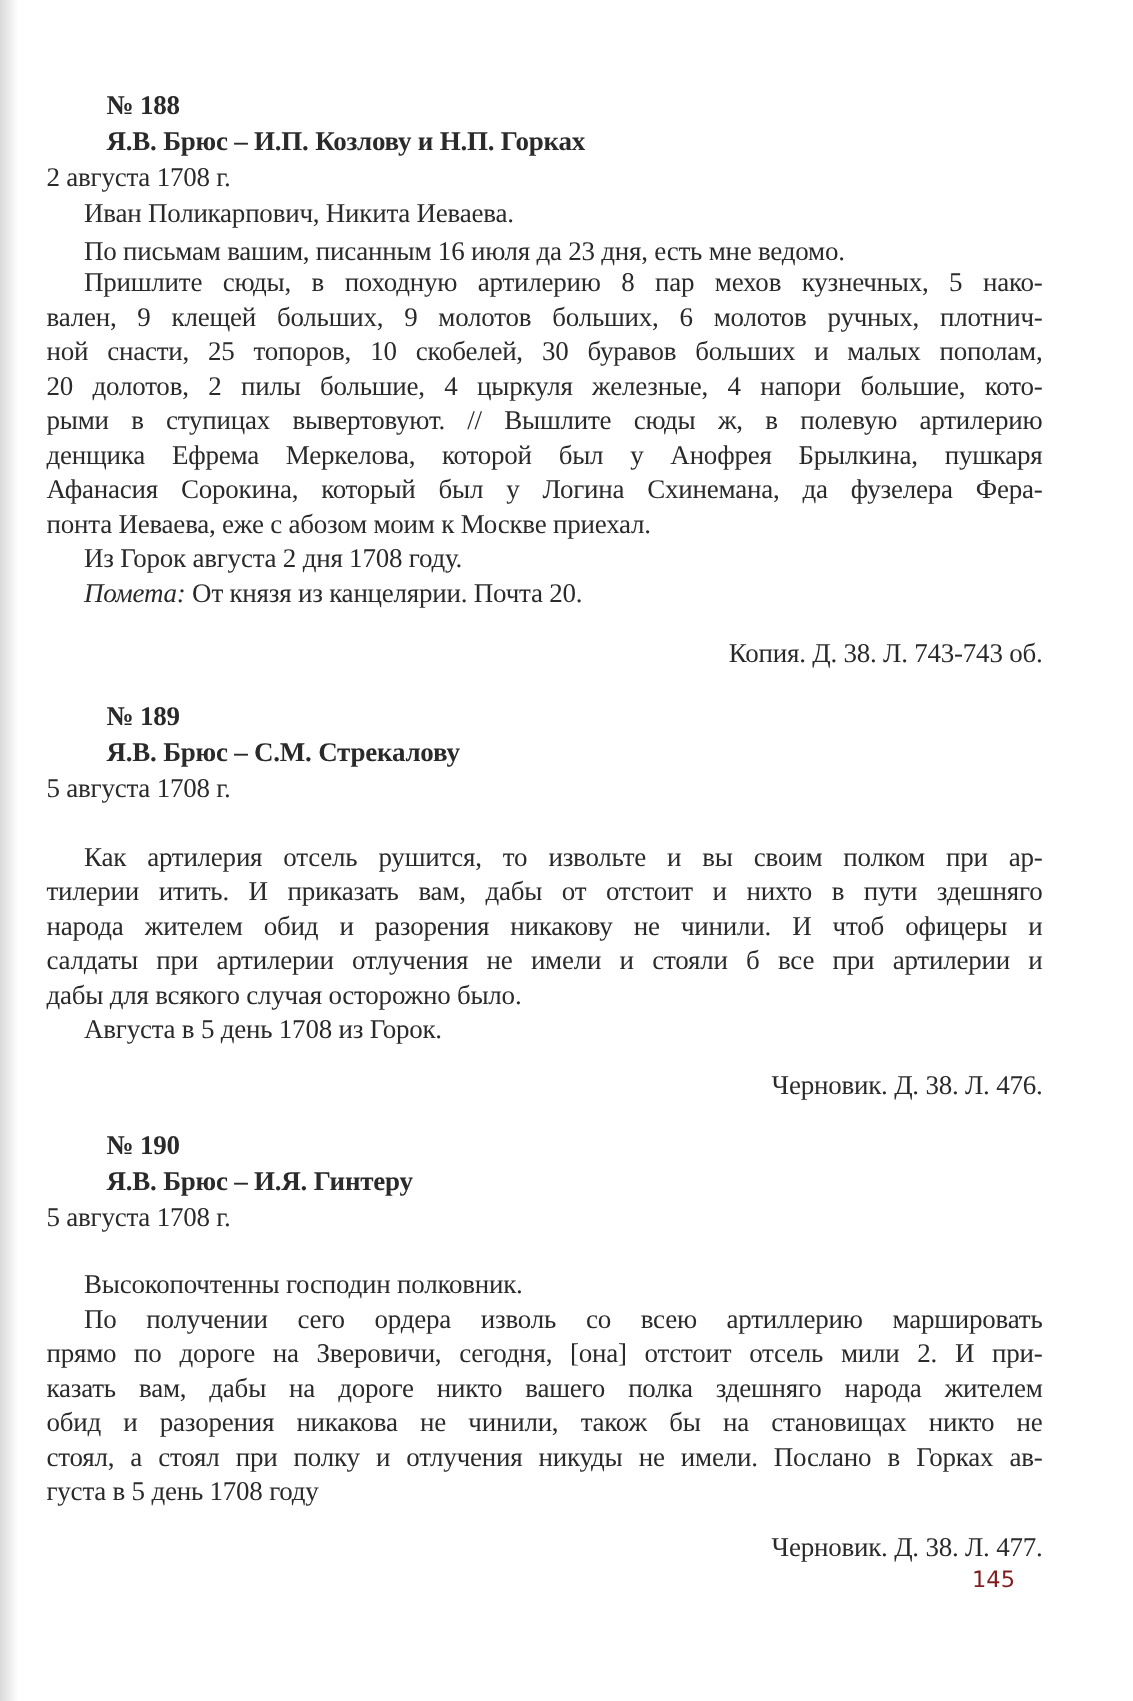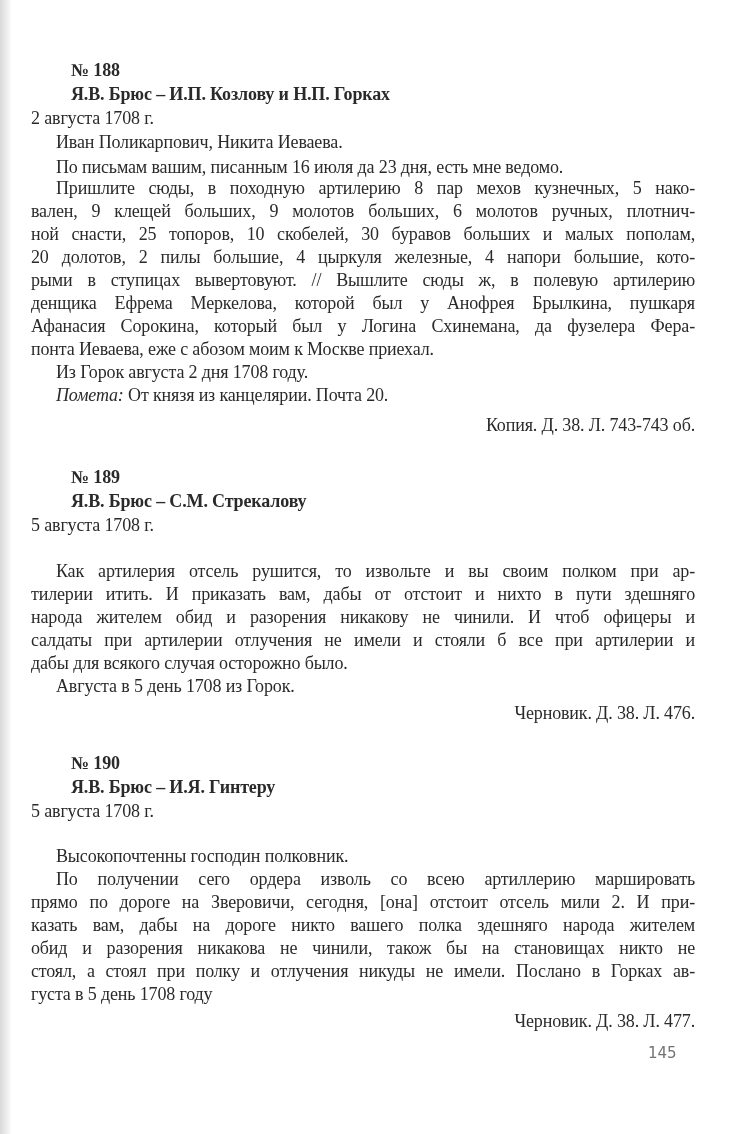--- a/index.html
+++ b/index.html
@@ -17,25 +17,25 @@
     .page {
       position: absolute; left: 31px; top: 0; width: 664px;
     }
     .line {
       position: absolute; left: 0; white-space: nowrap;
       font-size: 18px; line-height: 22px; letter-spacing: -0.15px;
     }
     .just { display: block; width: 664px; text-align: justify; text-align-last: justify; }
     .indent { left: 25px; }
     .bold { font-weight: bold; margin-left: 40px; }
-    .right { left: auto; right: 0; text-align: left; }
+    .right { left: auto; right: 0; text-align: left; margin-top: 10px; }
     .it { font-style: italic; margin-top: 15px; }
     .pagenum {
       position: absolute; left: 648px; top: 1044px;
-      font-family: "DejaVu Sans", sans-serif; font-size: 15px; color: #737373;
+      font-family: "DejaVu Sans", sans-serif; font-size: 15px; color: #7f1d1d;
     }
   </style>
 </head>
 <body>
 
 <div class="gutter"></div>
 
 <div class="page">
 
   <div class="line bold" style="top:59px">№ 188</div>

